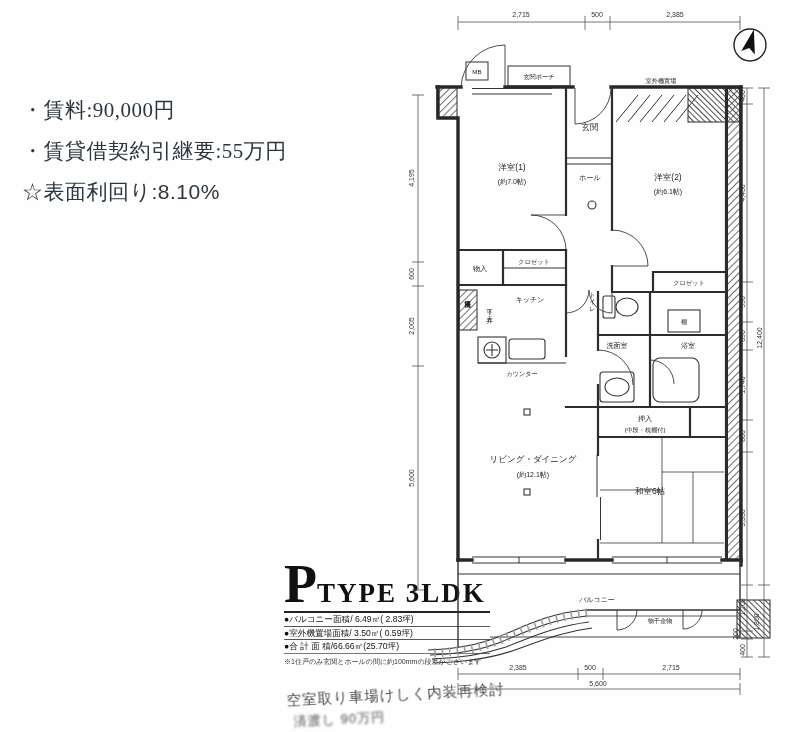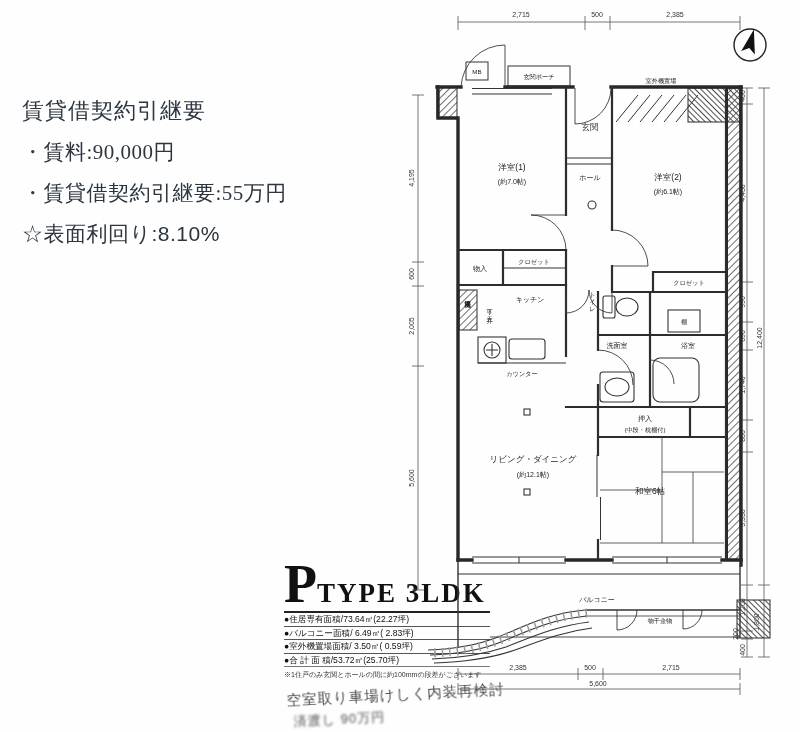--- a/index.html
+++ b/index.html
@@ -31,37 +31,35 @@
   .sl{font-size:6.2px;}
   .dim{font-size:7px;fill:#333;}
   .vt{writing-mode:vertical-rl;}
 </style>
 </head>
 <body>
 
 <div class="page">
 
   <div class="contract">
-    <div class="title">賃貸借契約引継要</div>
     <div class="item">・賃料:90,000円</div>
     <div class="item">・賃貸借契約引継要:55万円</div>
     <div class="yields">
       <div class="yield">☆表面利回り:8.10%</div>
     </div>
   </div>
 
   <div class="typeblock">
     <div class="typerow">
       <span class="typeletter">P</span>
       <span class="typename">TYPE 3LDK</span>
     </div>
-    <div class="arearow">●住居専有面積/73.64㎡(22.27坪)</div>
     <div class="arearow">●バルコニー面積/ 6.49㎡( 2.83坪)</div>
     <div class="arearow">●室外機置場面積/ 3.50㎡( 0.59坪)</div>
-    <div class="arearow last">●合 計 面 積/53.72㎡(25.70坪)</div>
+    <div class="arearow last">●合 計 面 積/66.66㎡(25.70坪)</div>
     <div class="notetext">※1住戸のみ玄関とホールの間に約100mmの段差がございます</div>
   </div>
 
   <div class="handwritten">
     <div class="h1">空室取り車場けしく内装再検討</div>
     <div class="h2">済渡し 90万円</div>
   </div>
 
   <svg width="400" height="732" viewBox="400 0 400 732">
     <defs>

